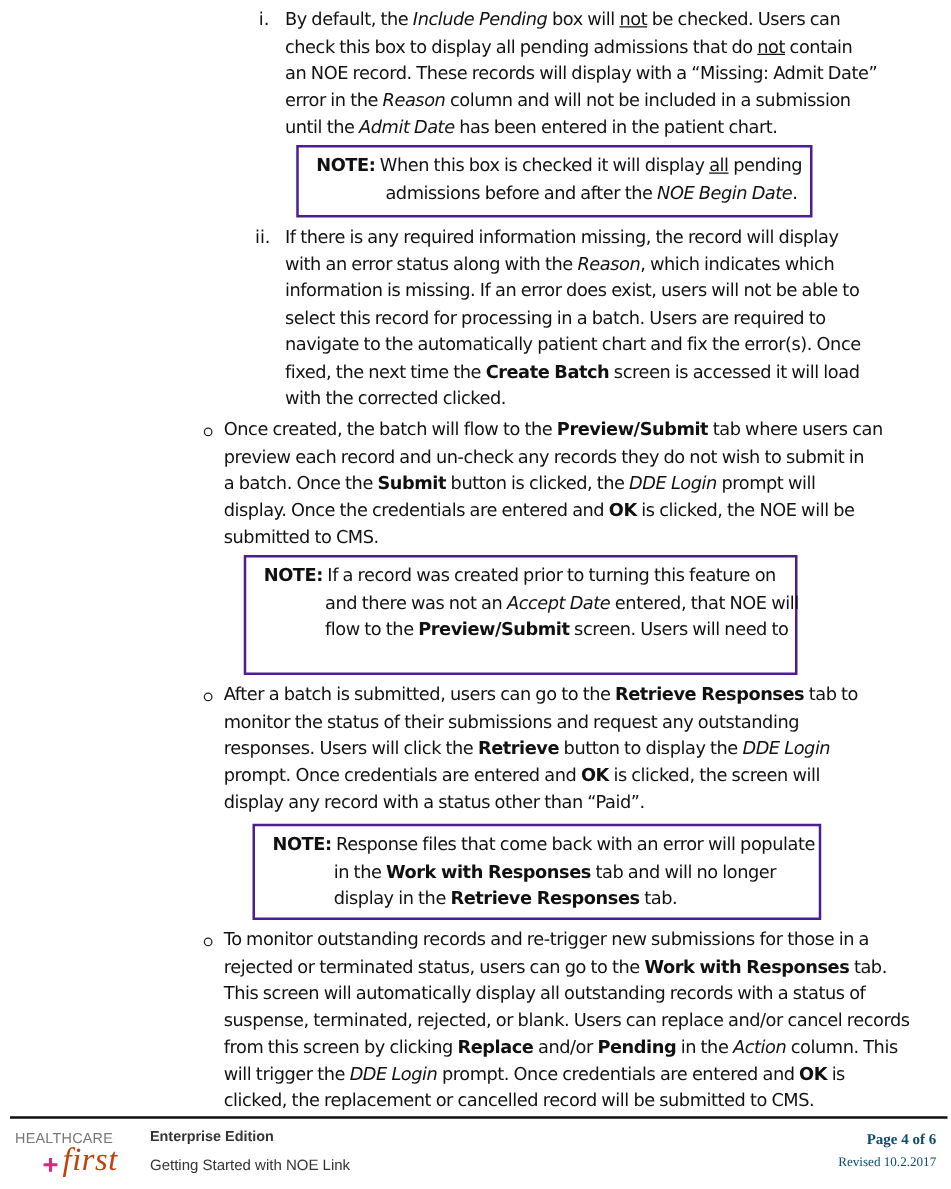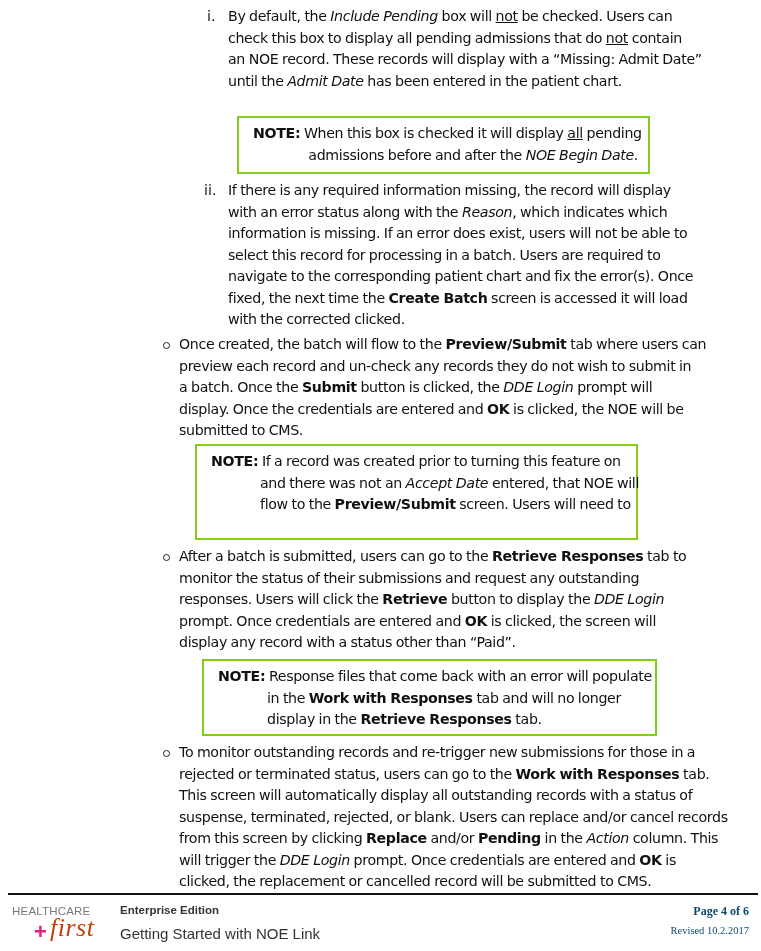--- a/index.html
+++ b/index.html
@@ -15,21 +15,21 @@
       line-height: 21.5px;
       letter-spacing: -0.35px;
       word-spacing: -0.5px;
     }
     .marker { position: absolute; font-size: 14.2px; line-height: 21.5px; }
     .para b, .note b { font-weight: bold; }
     .para i, .note i { font-style: italic; }
     .para u, .note u { text-decoration: underline; }
     .note {
       position: absolute;
-      border: 2px solid #84cc16;
+      border: 2px solid #4c1d95;
       box-sizing: border-box;
       font-size: 14.2px;
       line-height: 21.5px;
       letter-spacing: -0.35px;
       word-spacing: -0.5px;
       padding: 5px 10px 4px 14px;
     }
     .note .lbl { font-weight: bold; }
     .circle-bullet {
       position: absolute; width: 7px; height: 7px;
@@ -48,52 +48,53 @@
       font-family: "Liberation Serif", serif; font-style: italic;
       font-size: 26px; color: #c2410c; letter-spacing: 0.5px;
     }
     .logo .plus {
       position: absolute; left: 22px; top: 16px;
       font-family: "Liberation Sans", sans-serif; font-weight: bold;
       font-size: 22px; color: #e2237d;
     }
     .f-left { position: absolute; left: 120px; font-family: "Liberation Sans", sans-serif; color: #333333; }
     .f-edition { top: 904px; font-size: 11.5px; font-weight: bold; }
-    .f-doc { top: 925px; font-size: 15px; }
+    .f-doc { top: 925px; font-size: 12px; }
     .f-right { position: absolute; right: 12px; font-family: Liberation Serif, serif; color: #0c4a6e; text-align: left; }
     .f-page { top: 904px; font-size: 12px; font-weight: bold; }
     .f-rev { top: 925px; font-size: 10.5px; }
   </style>
 </head>
 <body>
 
 <div class="page">
 
   <span class="marker" style="left:207px; top:6px;">i.</span>
   <div class="para" style="left:228px; top:6px; width:480px;">
       <div style="white-space: nowrap;">By default, the <i>Include Pending</i> box will <u>not</u> be checked. Users can</div>
       <div style="white-space: nowrap;">check this box to display all pending admissions that do <u>not</u> contain</div>
       <div style="white-space: nowrap;">an NOE record. These records will display with a “Missing: Admit Date”</div>
+      <div style="white-space: nowrap;">error in the <i>Reason</i> column and will not be included in a submission</div>
       <div style="white-space: nowrap;">until the <i>Admit Date</i> has been entered in the patient chart.</div>
     </div>
 
   <div class="note" style="left:237px; top:116px; width:413px; height:58px;">
     <div>
         <div style="white-space: nowrap;"><span class="lbl">NOTE:</span> When this box is checked it will display <u>all</u> pending</div>
         <div style="white-space: nowrap; padding-left: 49px; text-align: right;">admissions before and after the <i>NOE Begin Date</i>.</div>
       </div>
   </div>
 
   <span class="marker" style="left:204px; top:180px;">ii.</span>
   <div class="para" style="left:228px; top:180px; width:480px;">
       <div style="white-space: nowrap;">If there is any required information missing, the record will display</div>
       <div style="white-space: nowrap;">with an error status along with the <i>Reason</i>, which indicates which</div>
       <div style="white-space: nowrap;">information is missing. If an error does exist, users will not be able to</div>
       <div style="white-space: nowrap;">select this record for processing in a batch. Users are required to</div>
-      <div style="white-space: nowrap;">navigate to the corresponding patient chart and fix the error(s). Once</div>
+      <div style="white-space: nowrap;">navigate to the automatically patient chart and fix the error(s). Once</div>
       <div style="white-space: nowrap;">fixed, the next time the <b>Create Batch</b> screen is accessed it will load</div>
       <div style="white-space: nowrap;">with the corrected clicked.</div>
     </div>
 
   <span class="circle-bullet" style="left:163px; top:342px;"></span>
   <div class="para" style="left:179px; top:334px; width:530px;">
       <div style="white-space: nowrap;">Once created, the batch will flow to the <b>Preview/Submit</b> tab where users can</div>
       <div style="white-space: nowrap;">preview each record and un-check any records they do not wish to submit in</div>
       <div style="white-space: nowrap;">a batch. Once the <b>Submit</b> button is clicked, the <i>DDE Login</i> prompt will</div>
       <div style="white-space: nowrap;">display. Once the credentials are entered and <b>OK</b> is clicked, the NOE will be</div>

